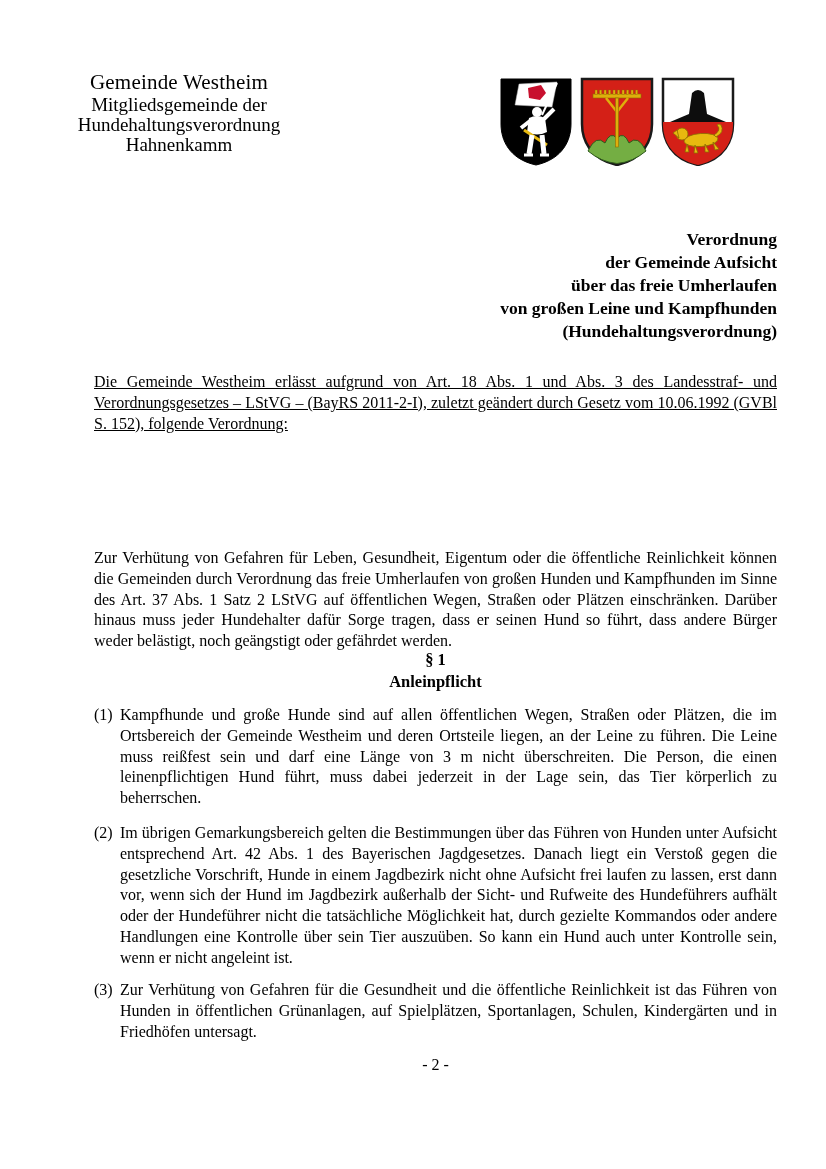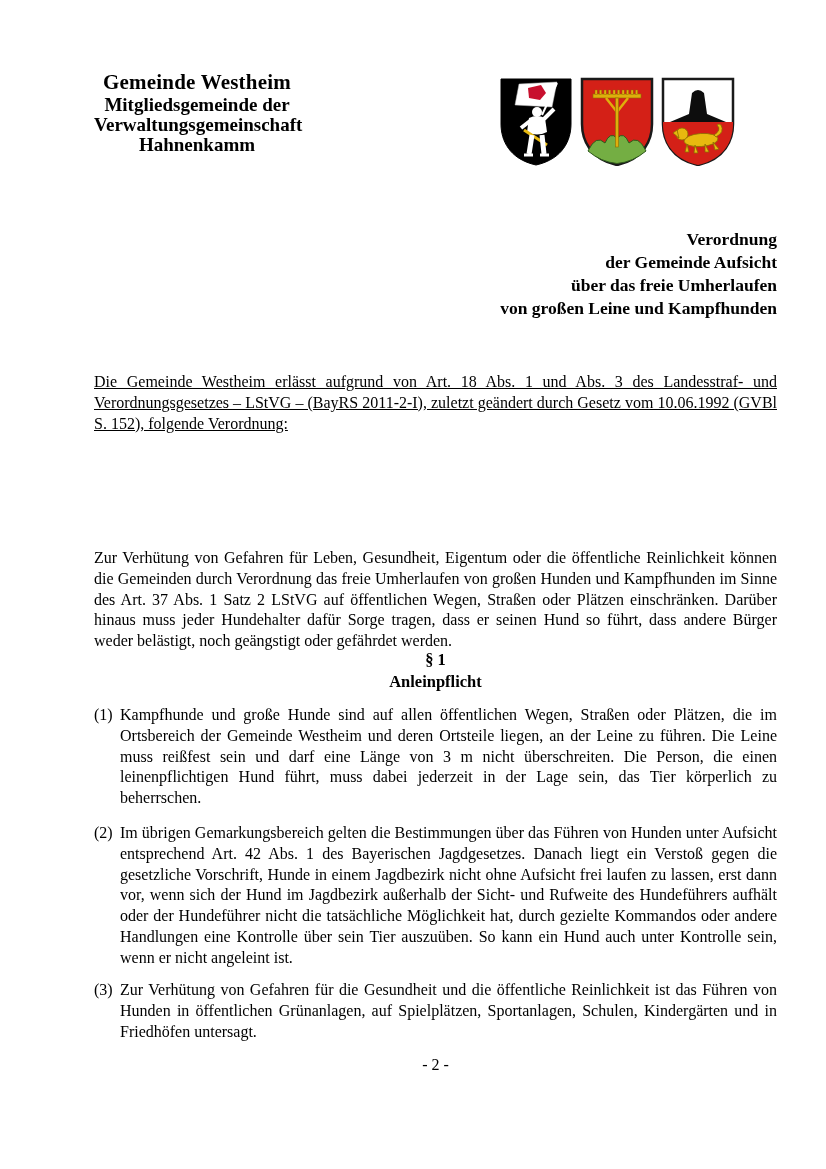--- a/index.html
+++ b/index.html
@@ -5,22 +5,22 @@
   * { margin: 0; padding: 0; box-sizing: border-box; }
   html, body { background: #ffffff; }
   body {
     width: 826px; height: 1169px; position: relative;
     font-family: "Liberation Serif", "DejaVu Serif", serif;
     color: #000; overflow: hidden;
   }
   .abs { position: absolute; }
 
   .header-text {
-    left: 94px; top: 70px; width: 206px;
-    text-align: center; font-weight: bold;
+    left: 76px; top: 70px; width: 206px;
+    text-align: center; font-weight: normal;
   }
   .header-text .muni { font-size: 21px; line-height: 25px; letter-spacing: 0.2px; }
   .header-text .sub  { font-size: 19px; line-height: 20px; }
 
   .emblems { left: 497px; top: 74px; display: flex; gap: 3px; }
   .emblems svg { display: block; }
 
   .doc-title {
     left: 94px; top: 228px; width: 683px;
     text-align: right; font-weight: bold;
@@ -54,21 +54,21 @@
     left: 94px; top: 1056px; width: 683px;
     text-align: center; font-size: 16px;
   }
 </style>
 </head>
 <body>
 
 <div class="abs header-text">
   <div class="muni">Gemeinde Westheim</div>
   <div class="sub">Mitgliedsgemeinde der</div>
-  <div class="sub">Verwaltungsgemeinschaft</div>
+  <div class="sub">Hundehaltungsverordnung</div>
   <div class="sub">Hahnenkamm</div>
 </div>
 
 <div class="abs emblems">
 
   <svg width="78" height="92" viewBox="0 0 78 92">
     <path d="M39,91 C12,85 4,66 4,50 L4,5 L74,5 L74,50 C74,66 66,85 39,91 Z" fill="#000000" stroke="#000000"></path>
     <polygon points="22,10 60,8 55,33 18,31" fill="#ffffff" stroke="#bbbbbb" stroke-width="0.5"></polygon>
     <path d="M31,14 L44,11 L49,19 L43,26 L32,24 Z" fill="#c8102e"></path>
     <line x1="60" y1="9" x2="45" y2="41" stroke="#ffffff" stroke-width="2"></line>
@@ -114,20 +114,21 @@
       <path d="M57,63 Q66,58 62,51 Q60,49 58,51 Q63,56 55,61 Z"></path>
     </g>
   </svg>
 </div>
 
 <div class="abs doc-title">
   <div>Verordnung</div>
   <div>der Gemeinde Aufsicht</div>
   <div>über das freie Umherlaufen</div>
   <div>von großen Leine und Kampfhunden</div>
+  <div>(Hundehaltungsverordnung)</div>
 </div>
 
 <p class="para intro">Die Gemeinde Westheim erlässt aufgrund von Art. 18 Abs. 1 und Abs. 3 des Landesstraf- und Verordnungsgesetzes – LStVG – (BayRS 2011-2-I), zuletzt geändert durch Gesetz vom 10.06.1992 (GVBl S. 152), folgende Verordnung:</p>
 
 <p class="para preamble">Zur Verhütung von Gefahren für Leben, Gesundheit, Eigentum oder die öffentliche Reinlichkeit können die Gemeinden durch Verordnung das freie Umherlaufen von großen Hunden und Kampfhunden im Sinne des Art. 37 Abs. 1 Satz 2 LStVG auf öffentlichen Wegen, Straßen oder Plätzen einschränken. Darüber hinaus muss jeder Hundehalter dafür Sorge tragen, dass er seinen Hund so führt, dass andere Bürger weder belästigt, noch geängstigt oder gefährdet werden.</p>
 
 <div class="abs section-head">
   <div>§ 1</div>
   <div>Anleinpflicht</div>
 </div>

